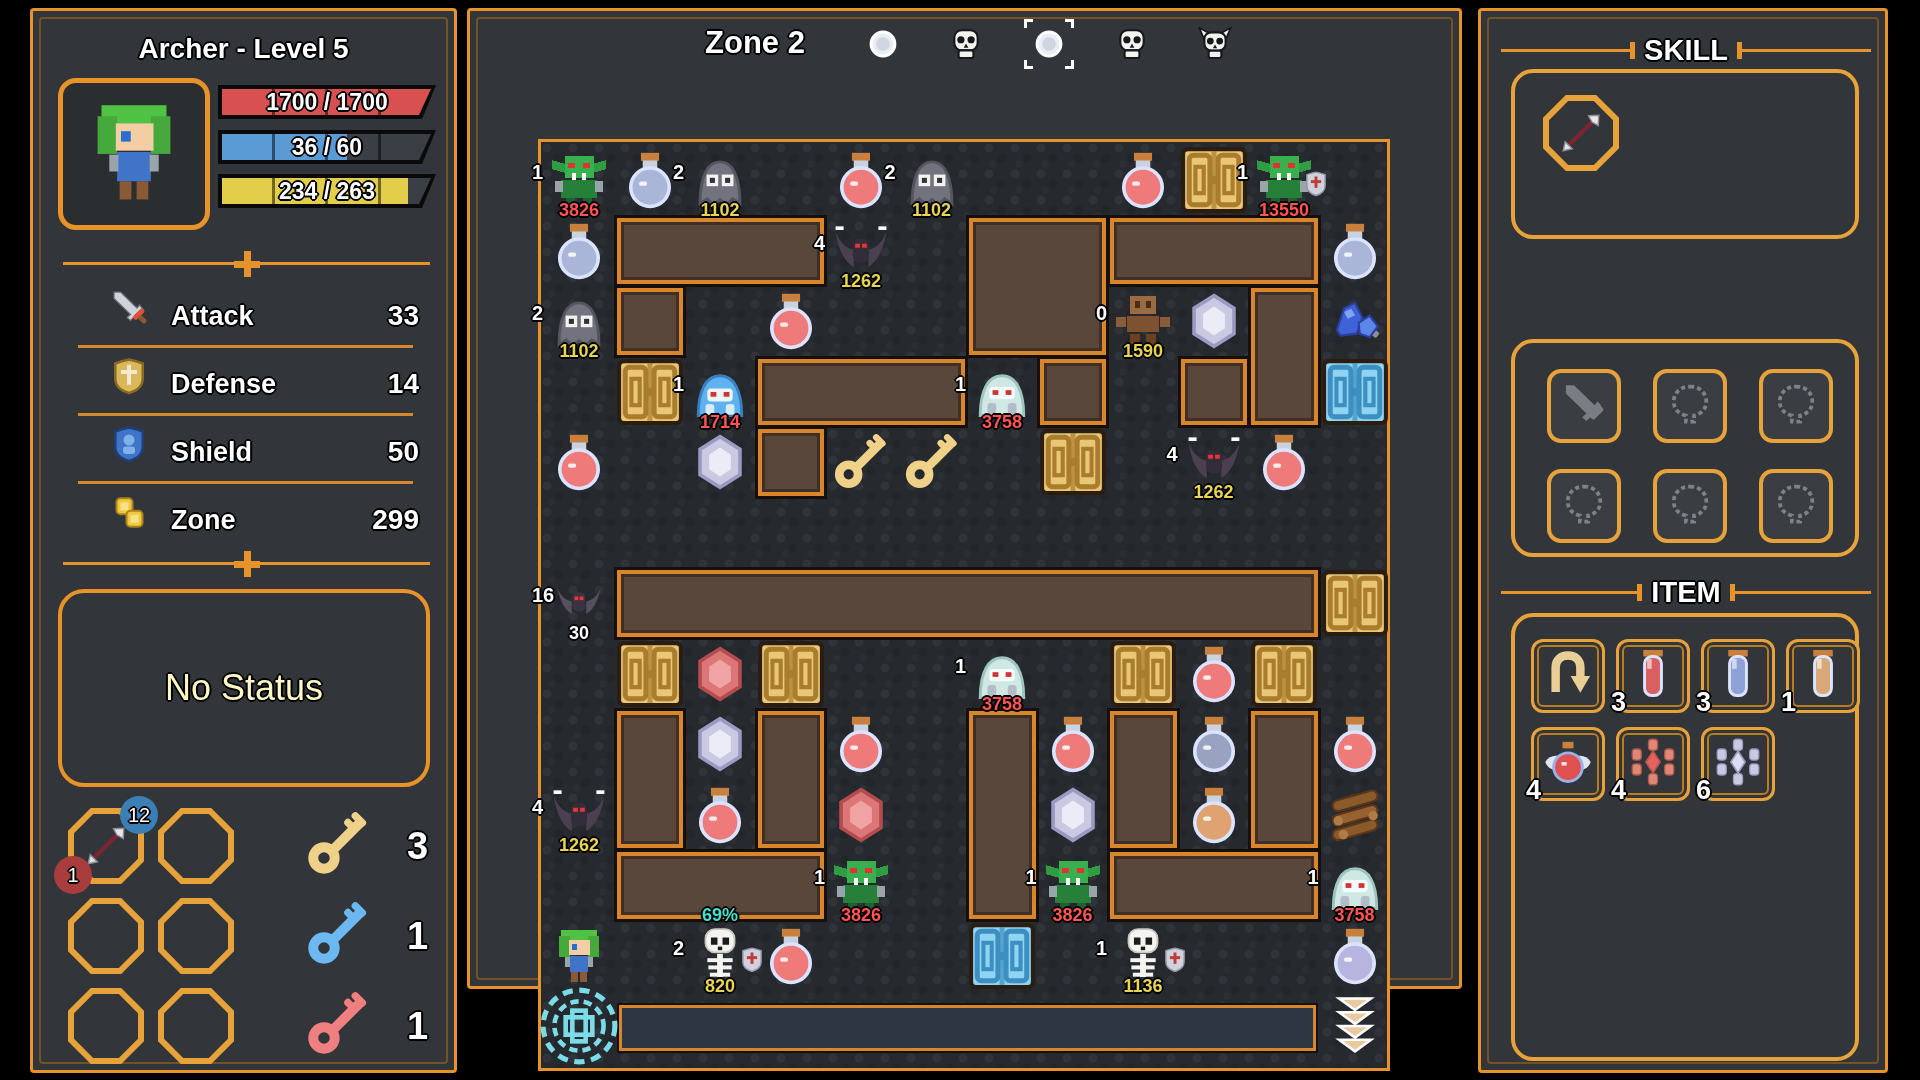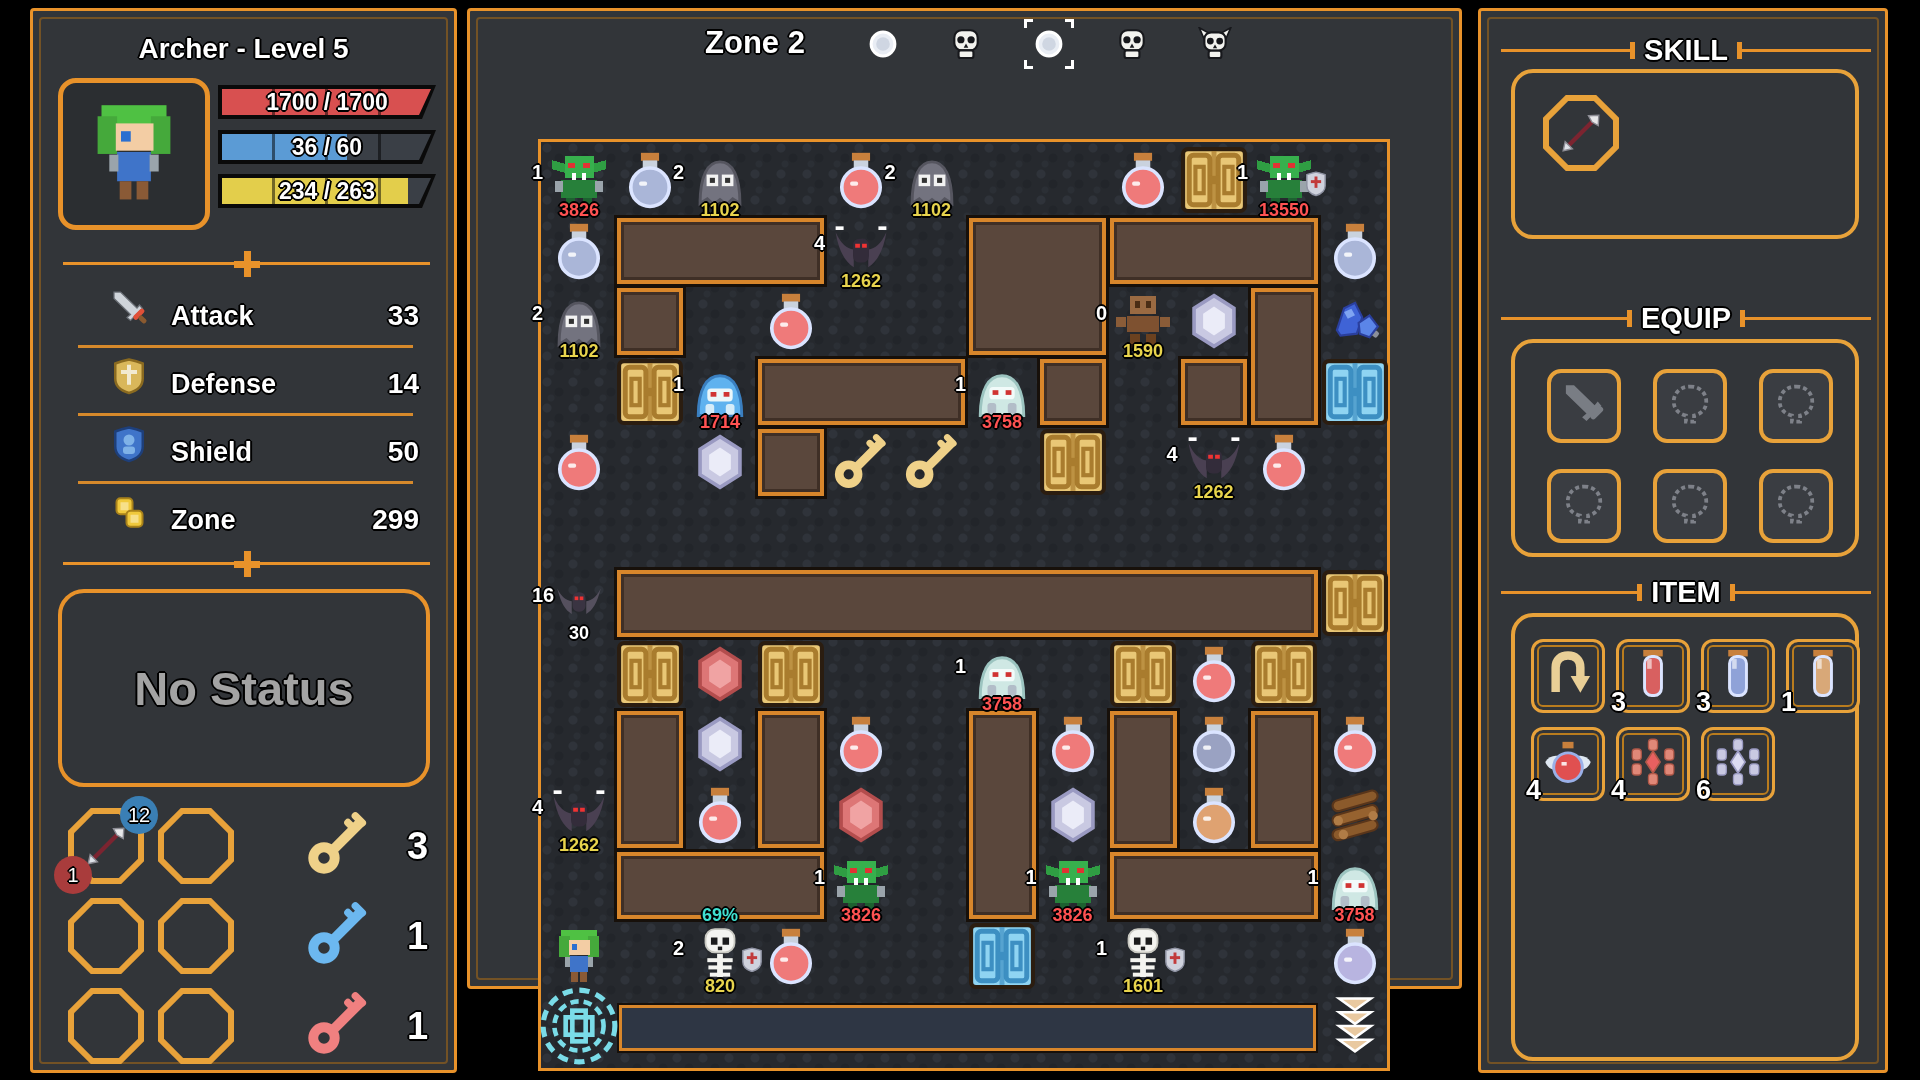--- a/index.html
+++ b/index.html
@@ -30,21 +30,21 @@
   .divider .dline { position:absolute; top:13px; height:3px; background:#e8922a; }
   .divider .dcross { position:absolute; left:50%; top:50%; transform:translate(-50%,-50%); width:26px; height:26px; }
   .dcross i { position:absolute; background:#e8922a; }
   .stat-row { position:absolute; left:76px; width:310px; height:46px; display:flex; align-items:flex-end; }
   .stat-row svg { width:40px; height:40px; margin-right:22px; }
   .stat-label { color:#fff; font-size:27px; font-weight:bold; flex:1; }
   .stat-value { color:#fff; font-size:28px; font-weight:bold; }
   .stat-sep { position:absolute; left:45px; width:335px; height:3px; background:#e8922a; opacity:.9; }
   #status-box { position:absolute; left:25px; top:578px; width:372px; height:198px;
                 border:4px solid #e8922a; border-radius:26px; display:flex; align-items:center; justify-content:center; }
-  #status-text { color:#a3a3a3; font-size:47px; font-weight:bold; }
+  #status-text { color:#fef9c3; font-size:36px; font-weight:normal; }
   .octo { position:absolute; width:76px; height:76px;
           clip-path:polygon(30% 0,70% 0,100% 30%,100% 70%,70% 100%,30% 100%,0 70%,0 30%); background:#e8a23a; }
   .octo i { position:absolute; inset:6px; clip-path:polygon(30% 0,70% 0,100% 30%,100% 70%,70% 100%,30% 100%,0 70%,0 30%);
             background:#323539; display:flex; align-items:center; justify-content:center; }
   .octo svg { width:46px; height:46px; }
   .badge { position:absolute; width:38px; height:38px; border-radius:50%; display:flex; align-items:center;
            justify-content:center; color:#fff; font-weight:normal; font-size:20px; z-index:3; }
   .keyrow { position:absolute; left:272px; width:150px; height:76px; display:flex; align-items:center; }
   .keyrow svg { width:66px; height:66px; }
   .keyrow .kcount { color:#fff; font-size:38px; font-weight:bold; margin-left:36px; }
@@ -884,21 +884,21 @@
               <rect x="4" y="0.6" width="8" height="6.4" rx="2.6" fill="#f4f4f0" stroke="#c9c9c2" stroke-width="0.5"></rect>
               <rect x="5.5" y="2.9" width="1.8" height="2" fill="#1c1c1c"></rect>
               <rect x="8.7" y="2.9" width="1.8" height="2" fill="#1c1c1c"></rect>
               <rect x="7.4" y="5.4" width="1.2" height="1" fill="#1c1c1c"></rect>
               <rect x="7.2" y="7.4" width="1.6" height="6.4" fill="#f4f4f0"></rect>
               <rect x="4.5" y="8.6" width="7" height="1.1" fill="#f4f4f0"></rect>
               <rect x="4.8" y="10.6" width="6.4" height="1.1" fill="#f4f4f0"></rect>
               <rect x="5.2" y="12.6" width="5.6" height="1.1" fill="#f4f4f0"></rect>
             </svg></span>
           <span class="e-count otext">1</span>
-          <span class="e-hp otext lab-yellow">1601</span>
+          <span class="e-hp otext lab-yellow">1136</span>
           <span class="e-badge"><svg viewBox="0 0 12 14">
               <path d="M1 2 C3 1.2 4 1 6 0.6 C8 1 9 1.2 11 2 L11 8 C11 11 8.5 12.6 6 13.4 C3.5 12.6 1 11 1 8 Z" fill="#cfd2dd" stroke="#8f93a3" stroke-width="0.8"></path>
               <rect x="5.2" y="3" width="1.6" height="6.2" fill="#c23b3b"></rect>
               <rect x="3.2" y="5" width="5.6" height="1.6" fill="#c23b3b"></rect>
             </svg></span>
         </div>
         <div class="ent" style="left: 775.5px; top: 775.5px;">
           <span class="spr"><svg viewBox="0 0 16 16">
               <rect x="5.5" y="0.5" width="5" height="2.2" fill="#c8803c"></rect>
               <rect x="6" y="2.6" width="4" height="3.4" fill="#dce4f2" opacity="0.9"></rect>
@@ -939,25 +939,20 @@
             <svg viewBox="0 0 16 16">
               <path d="M3.4 12.6 L12 4" stroke="#7c2430" stroke-width="1.5"></path>
               <polygon points="10.6,2 14.2,1.8 14,5.4 11.8,4.2" fill="#e8e8ea" stroke="#8c8c94" stroke-width="0.5"></polygon>
               <polygon points="1.8,14.2 5,13.5 2.5,11" fill="#dfe3ea" stroke="#8c8c94" stroke-width="0.5"></polygon>
             </svg>
           </i>
         </div>
       </div>
   </div>
 
-  <div class="sec-head" style="top:292px">
-    <span class="sec-line l"></span>
-      <span class="sec-title otext">EQUIP</span>
-      <span class="sec-line r"></span>
-  </div>
   <div class="sec-box" style="left:30px;top:328px;width:348px;height:218px">
     <div id="equip-slots">
         <div class="eq-slot" style="left: 32px; top: 26px;">
           <span><svg viewBox="0 0 16 16" opacity="0.75">
               <polygon points="2.2,2 4.8,2 11.4,8.4 12.4,7.2 13.6,8.6 8.8,13.4 7.4,12.2 8.8,11 2.2,4.6" fill="#8f939b"></polygon>
               <rect x="9.6" y="10" width="5" height="1.8" rx="0.9" transform="rotate(-45 12.1 10.9)" fill="#8f939b"></rect>
             </svg></span>
         </div>
         <div class="eq-slot" style="left: 138px; top: 26px;">
           <span><svg viewBox="0 0 16 16" opacity="0.8">

